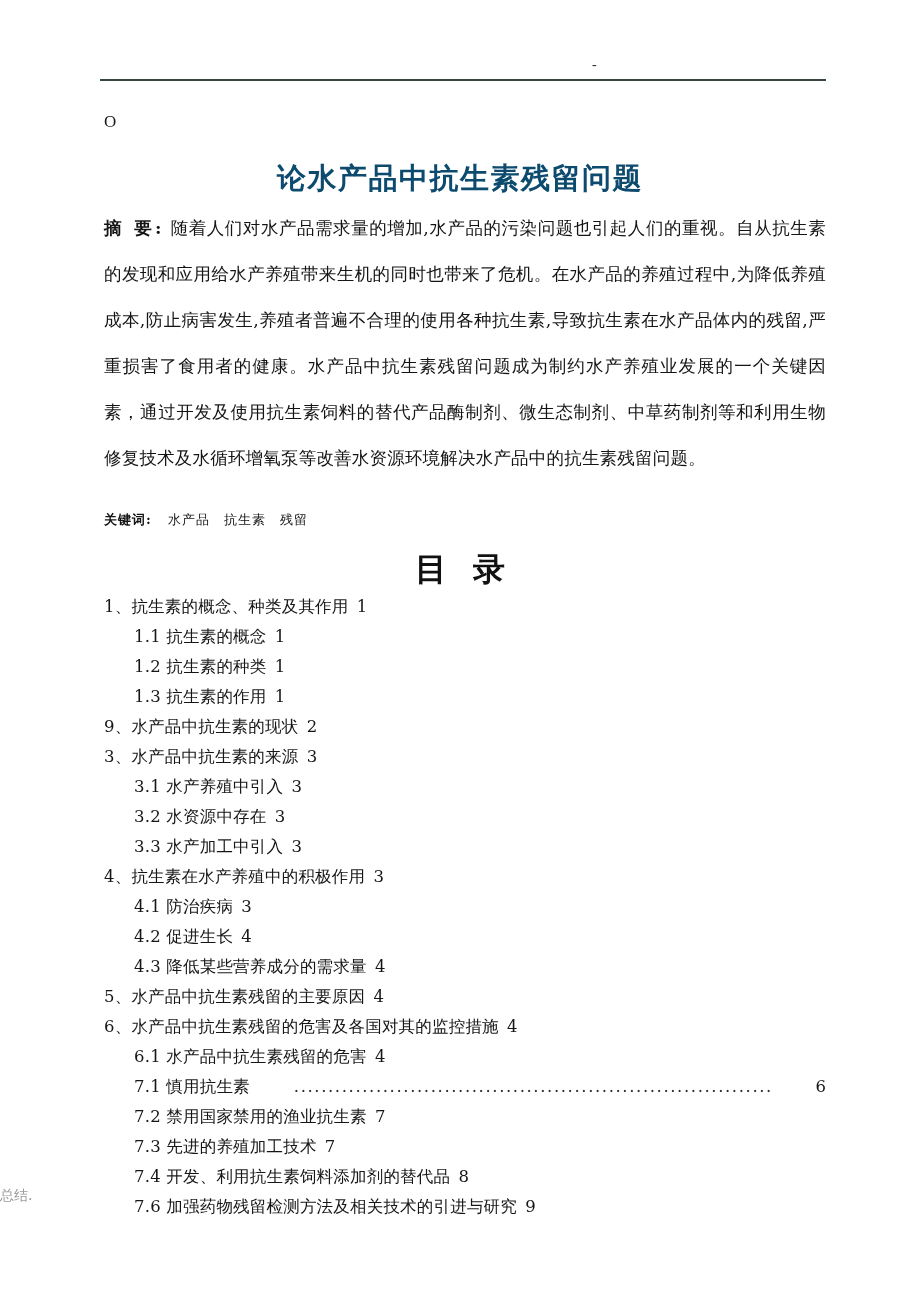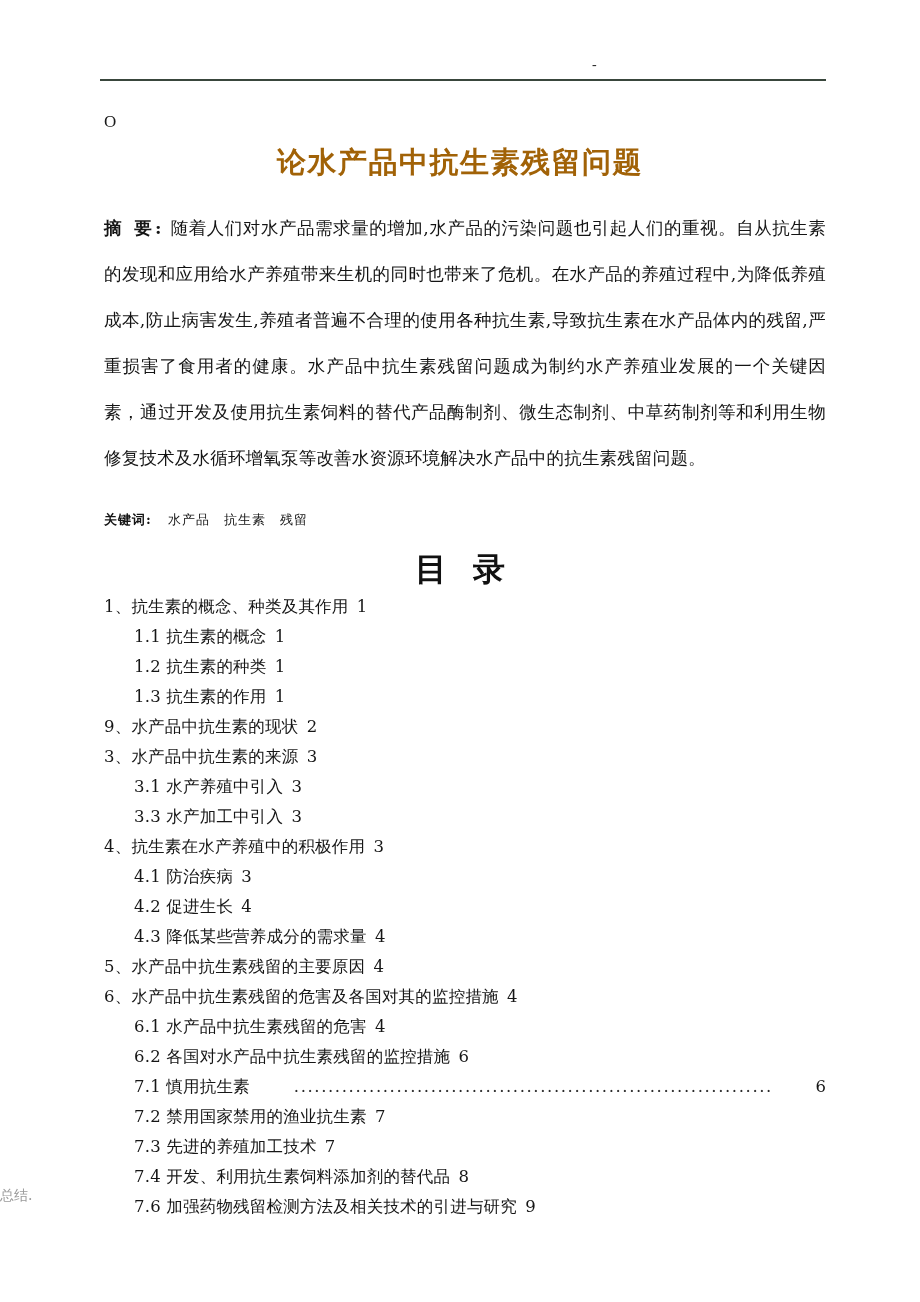--- a/index.html
+++ b/index.html
@@ -53,29 +53,29 @@
     font-size: 17px;
     line-height: 20px;
     font-family: "Liberation Serif", "DejaVu Serif", serif;
     color: #1a1a1a;
   }
 
   
   .doc-title {
     position: absolute;
     left: 0;
-    top: 124px;
+    top: 140px;
     width: 920px;
     text-align: center;
     font-family: "DejaVu Serif", "Liberation Serif", serif;
     font-size: 29px;
     line-height: 38px;
     font-weight: 700;
     letter-spacing: 1.5px;
-    color: #a16207;
+    color: #0c4a6e;
   }
 
   
   .abstract {
     position: absolute;
     left: 104px;
     top: 205px;
     width: 722px;
     font-family: "DejaVu Serif", "Liberation Serif", serif;
     font-size: 17.5px;
@@ -209,29 +209,29 @@
   </div>
 
   <div class="toc-list" id="toc-list">
       <div class="toc-item lvl1"><span class="toc-text">1、抗生素的概念、种类及其作用</span><span class="toc-page"> 1</span></div>
       <div class="toc-item lvl2"><span class="toc-text">1.1 抗生素的概念</span><span class="toc-page"> 1</span></div>
       <div class="toc-item lvl2"><span class="toc-text">1.2 抗生素的种类</span><span class="toc-page"> 1</span></div>
       <div class="toc-item lvl2"><span class="toc-text">1.3 抗生素的作用</span><span class="toc-page"> 1</span></div>
       <div class="toc-item lvl1"><span class="toc-text">9、水产品中抗生素的现状</span><span class="toc-page"> 2</span></div>
       <div class="toc-item lvl1"><span class="toc-text">3、水产品中抗生素的来源</span><span class="toc-page"> 3</span></div>
       <div class="toc-item lvl2"><span class="toc-text">3.1 水产养殖中引入</span><span class="toc-page"> 3</span></div>
+      <div class="toc-item lvl2"><span class="toc-text">3.2 水资源中存在</span><span class="toc-page"> 3</span></div>
       <div class="toc-item lvl2"><span class="toc-text">3.3 水产加工中引入</span><span class="toc-page"> 3</span></div>
       <div class="toc-item lvl1"><span class="toc-text">4、抗生素在水产养殖中的积极作用</span><span class="toc-page"> 3</span></div>
       <div class="toc-item lvl2"><span class="toc-text">4.1 防治疾病</span><span class="toc-page"> 3</span></div>
       <div class="toc-item lvl2"><span class="toc-text">4.2 促进生长</span><span class="toc-page"> 4</span></div>
       <div class="toc-item lvl2"><span class="toc-text">4.3 降低某些营养成分的需求量</span><span class="toc-page"> 4</span></div>
       <div class="toc-item lvl1"><span class="toc-text">5、水产品中抗生素残留的主要原因</span><span class="toc-page"> 4</span></div>
       <div class="toc-item lvl1"><span class="toc-text">6、水产品中抗生素残留的危害及各国对其的监控措施</span><span class="toc-page"> 4</span></div>
       <div class="toc-item lvl2"><span class="toc-text">6.1 水产品中抗生素残留的危害</span><span class="toc-page"> 4</span></div>
-      <div class="toc-item lvl2"><span class="toc-text">6.2 各国对水产品中抗生素残留的监控措施</span><span class="toc-page"> 6</span></div>
       <div class="toc-item lvl2 leader">
         <span class="toc-text">7.1 慎用抗生素</span>
         <span class="dots">...........................................................................................................................................................................................................................</span>
         <span class="toc-page">6</span>
       </div>
       <div class="toc-item lvl2"><span class="toc-text">7.2 禁用国家禁用的渔业抗生素</span><span class="toc-page"> 7</span></div>
       <div class="toc-item lvl2"><span class="toc-text">7.3 先进的养殖加工技术</span><span class="toc-page"> 7</span></div>
       <div class="toc-item lvl2"><span class="toc-text">7.4 开发、利用抗生素饲料添加剂的替代品</span><span class="toc-page"> 8</span></div>
       <div class="toc-item lvl2"><span class="toc-text">7.6 加强药物残留检测方法及相关技术的引进与研究</span><span class="toc-page"> 9</span></div>
     </div>

